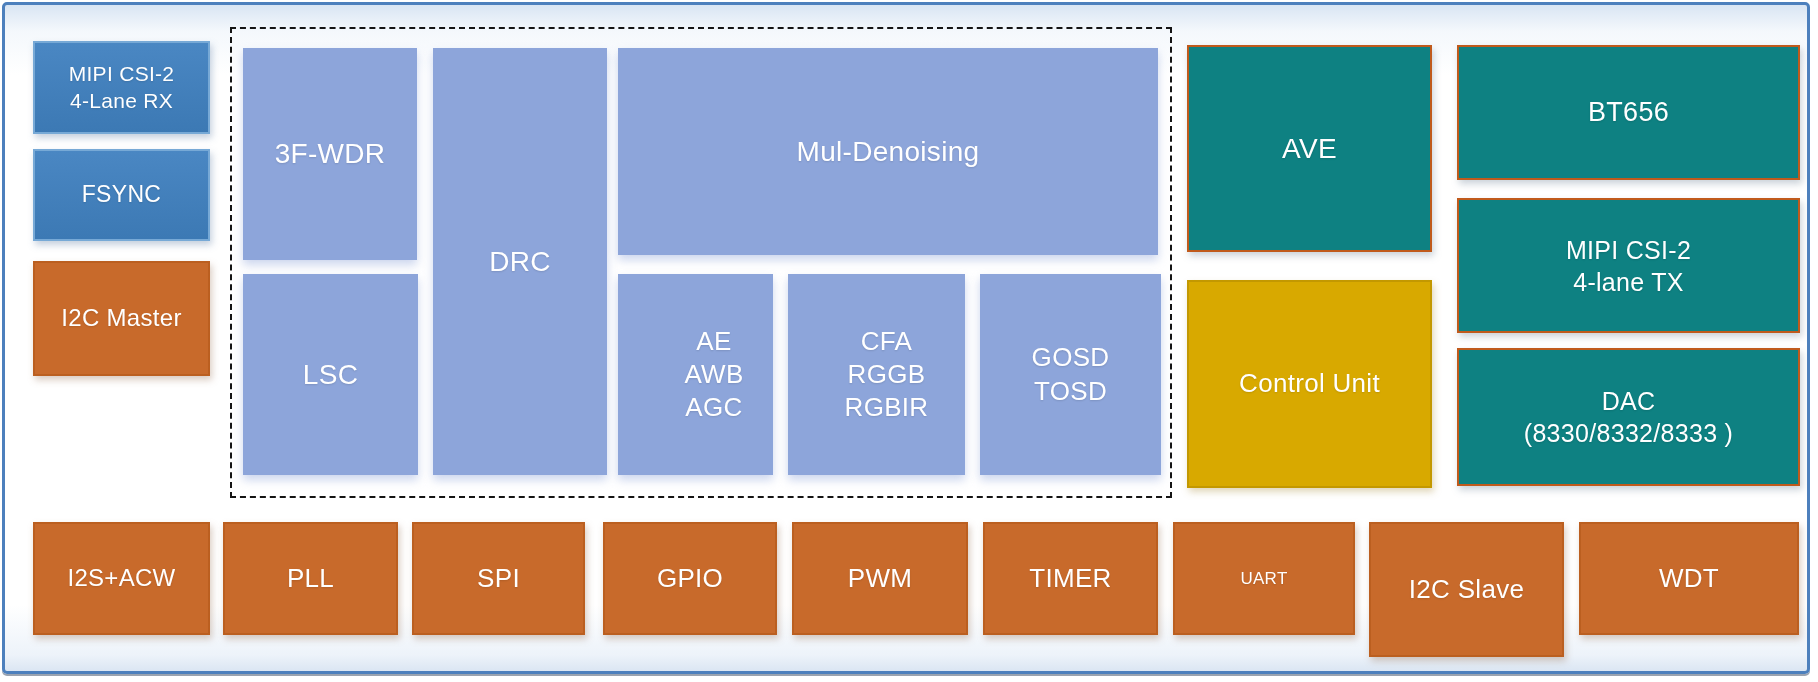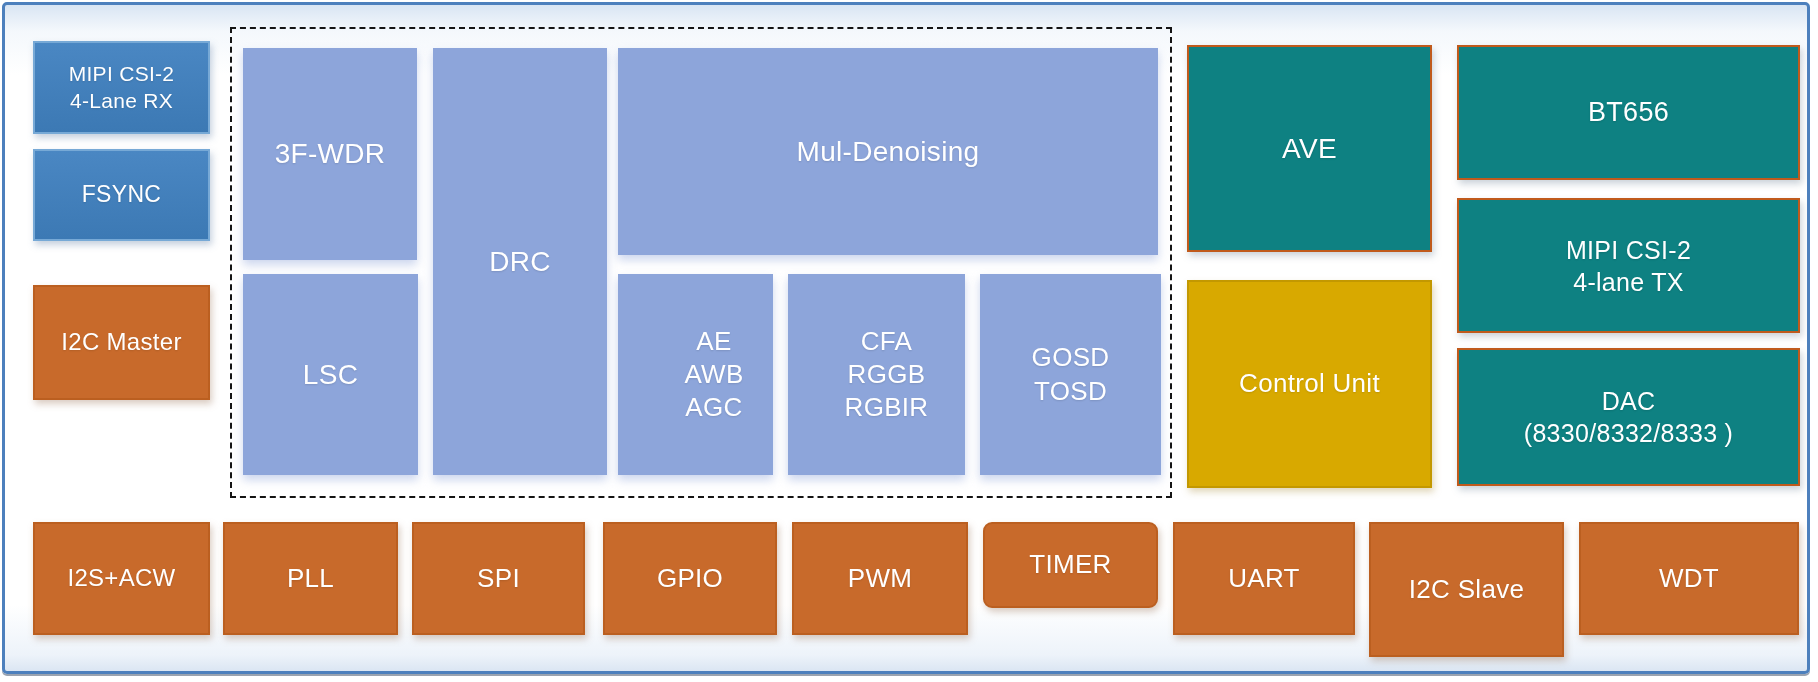--- a/index.html
+++ b/index.html
@@ -67,21 +67,21 @@
 <body>
 
 <div class="canvas">
   <div class="slide">
 
     <div class="dashed-group" style="left:225px;top:22px;width:942px;height:471px;"></div>
 
     <div class="blk blue" style="left:28px;top:36px;width:177px;height:93px;font-size:21px;">MIPI CSI-2
 4-Lane RX</div>
     <div class="blk blue" style="left:28px;top:144px;width:177px;height:92px;font-size:23px;">FSYNC</div>
-    <div class="blk orange" style="left:28px;top:256px;width:177px;height:115px;font-size:24px;margin-top:24px;">I2C Master</div>
+    <div class="blk orange" style="left:28px;top:256px;width:177px;height:115px;font-size:24px;">I2C Master</div>
     <div class="blk orange" style="left:28px;top:517px;width:177px;height:113px;font-size:24px;text-align:right;">I2S+ACW</div>
 
     <div class="blk peri" style="left:238px;top:43px;width:174px;height:212px;font-size:28px;">3F-WDR</div>
     <div class="blk peri" style="left:428px;top:43px;width:174px;height:427px;font-size:28px;">DRC</div>
     <div class="blk peri" style="left:613px;top:43px;width:540px;height:207px;font-size:28px;">Mul-Denoising</div>
     <div class="blk peri" style="left:238px;top:269px;width:175px;height:201px;font-size:28px;">LSC</div>
     <div class="blk peri" style="left:613px;top:269px;width:155px;height:201px;font-size:26px;padding-left:37px;">AE
 AWB
 AGC</div>
     <div class="blk peri" style="left:783px;top:269px;width:177px;height:201px;font-size:26px;padding-left:20px;">CFA
@@ -96,19 +96,19 @@
     <div class="blk teal" style="left:1452px;top:40px;width:343px;height:135px;font-size:27px;">BT656</div>
     <div class="blk teal" style="left:1452px;top:193px;width:343px;height:135px;font-size:25px;">MIPI CSI-2
 4-lane TX</div>
     <div class="blk teal" style="left:1452px;top:343px;width:343px;height:138px;font-size:25px;">DAC
 (8330/8332/8333 )</div>
 
     <div class="blk orange" style="left:218px;top:517px;width:175px;height:113px;font-size:26px;">PLL</div>
     <div class="blk orange" style="left:407px;top:517px;width:173px;height:113px;font-size:26px;">SPI</div>
     <div class="blk orange" style="left:598px;top:517px;width:174px;height:113px;font-size:26px;">GPIO</div>
     <div class="blk orange" style="left:787px;top:517px;width:176px;height:113px;font-size:26px;">PWM</div>
-    <div class="blk orange" style="left:978px;top:517px;width:175px;height:86px;font-size:26px;border-radius:9px;">TIMER</div>
-    <div class="blk orange" style="left:1168px;top:517px;width:182px;height:113px;font-size:26px;">UART</div>
+    <div class="blk orange" style="left:978px;top:517px;width:175px;height:113px;font-size:26px;">TIMER</div>
+    <div class="blk orange" style="left:1168px;top:517px;width:182px;height:113px;font-size:17px;">UART</div>
     <div class="blk orange" style="left:1364px;top:517px;width:195px;height:135px;font-size:26px;">I2C Slave</div>
     <div class="blk orange" style="left:1574px;top:517px;width:220px;height:113px;font-size:26px;">WDT</div>
 
   </div>
 </div>
 
 </body></html>

